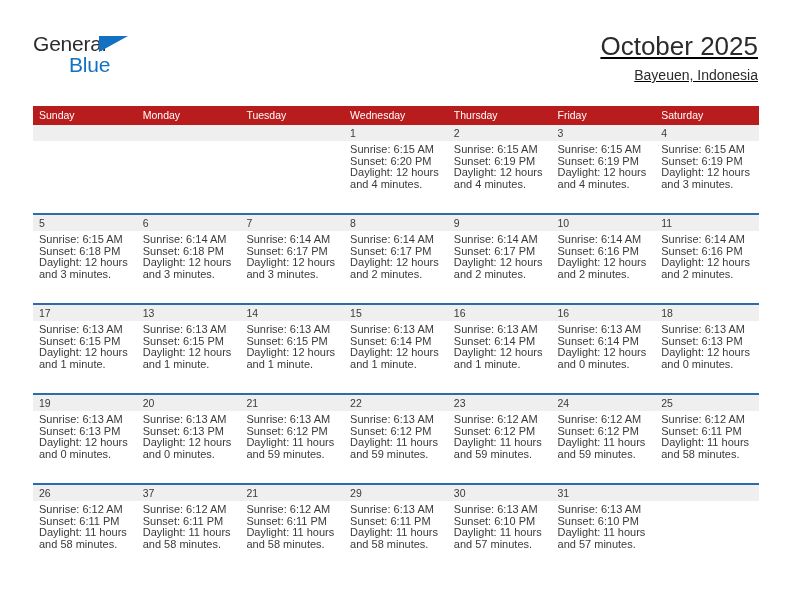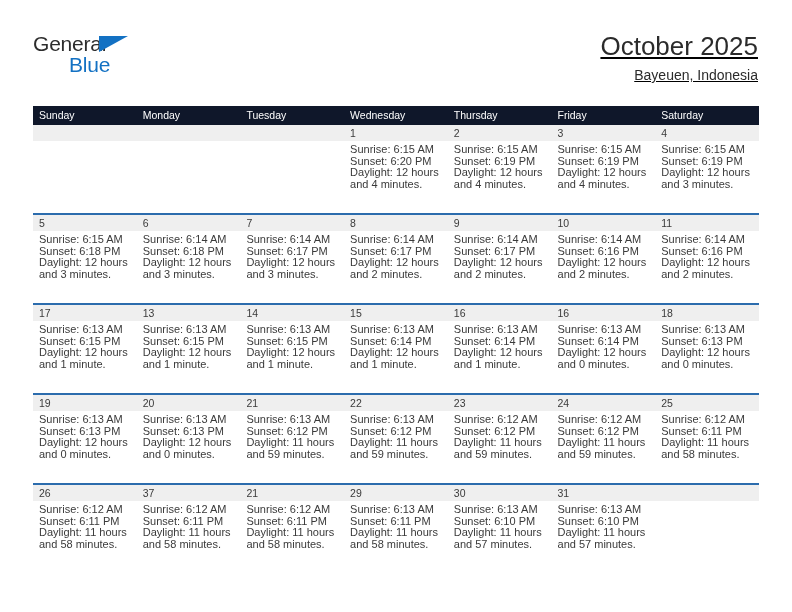--- a/index.html
+++ b/index.html
@@ -86,21 +86,21 @@
     position: absolute;
     left: 33px;
     top: 106px;
     width: 726px;
     border-collapse: collapse;
     table-layout: fixed;
   }
   .calendar col { width: 103.71px; }
 
   .calendar thead th {
-    background: #0f172a;
+    background: #b91c1c;
     color: #ffffff;
     font-size: 10.5px;
     font-weight: normal;
     text-align: left;
     padding: 4px 0 4px 6px;
     height: 10px;
     line-height: 11px;
   }
 
   .week-row { }

